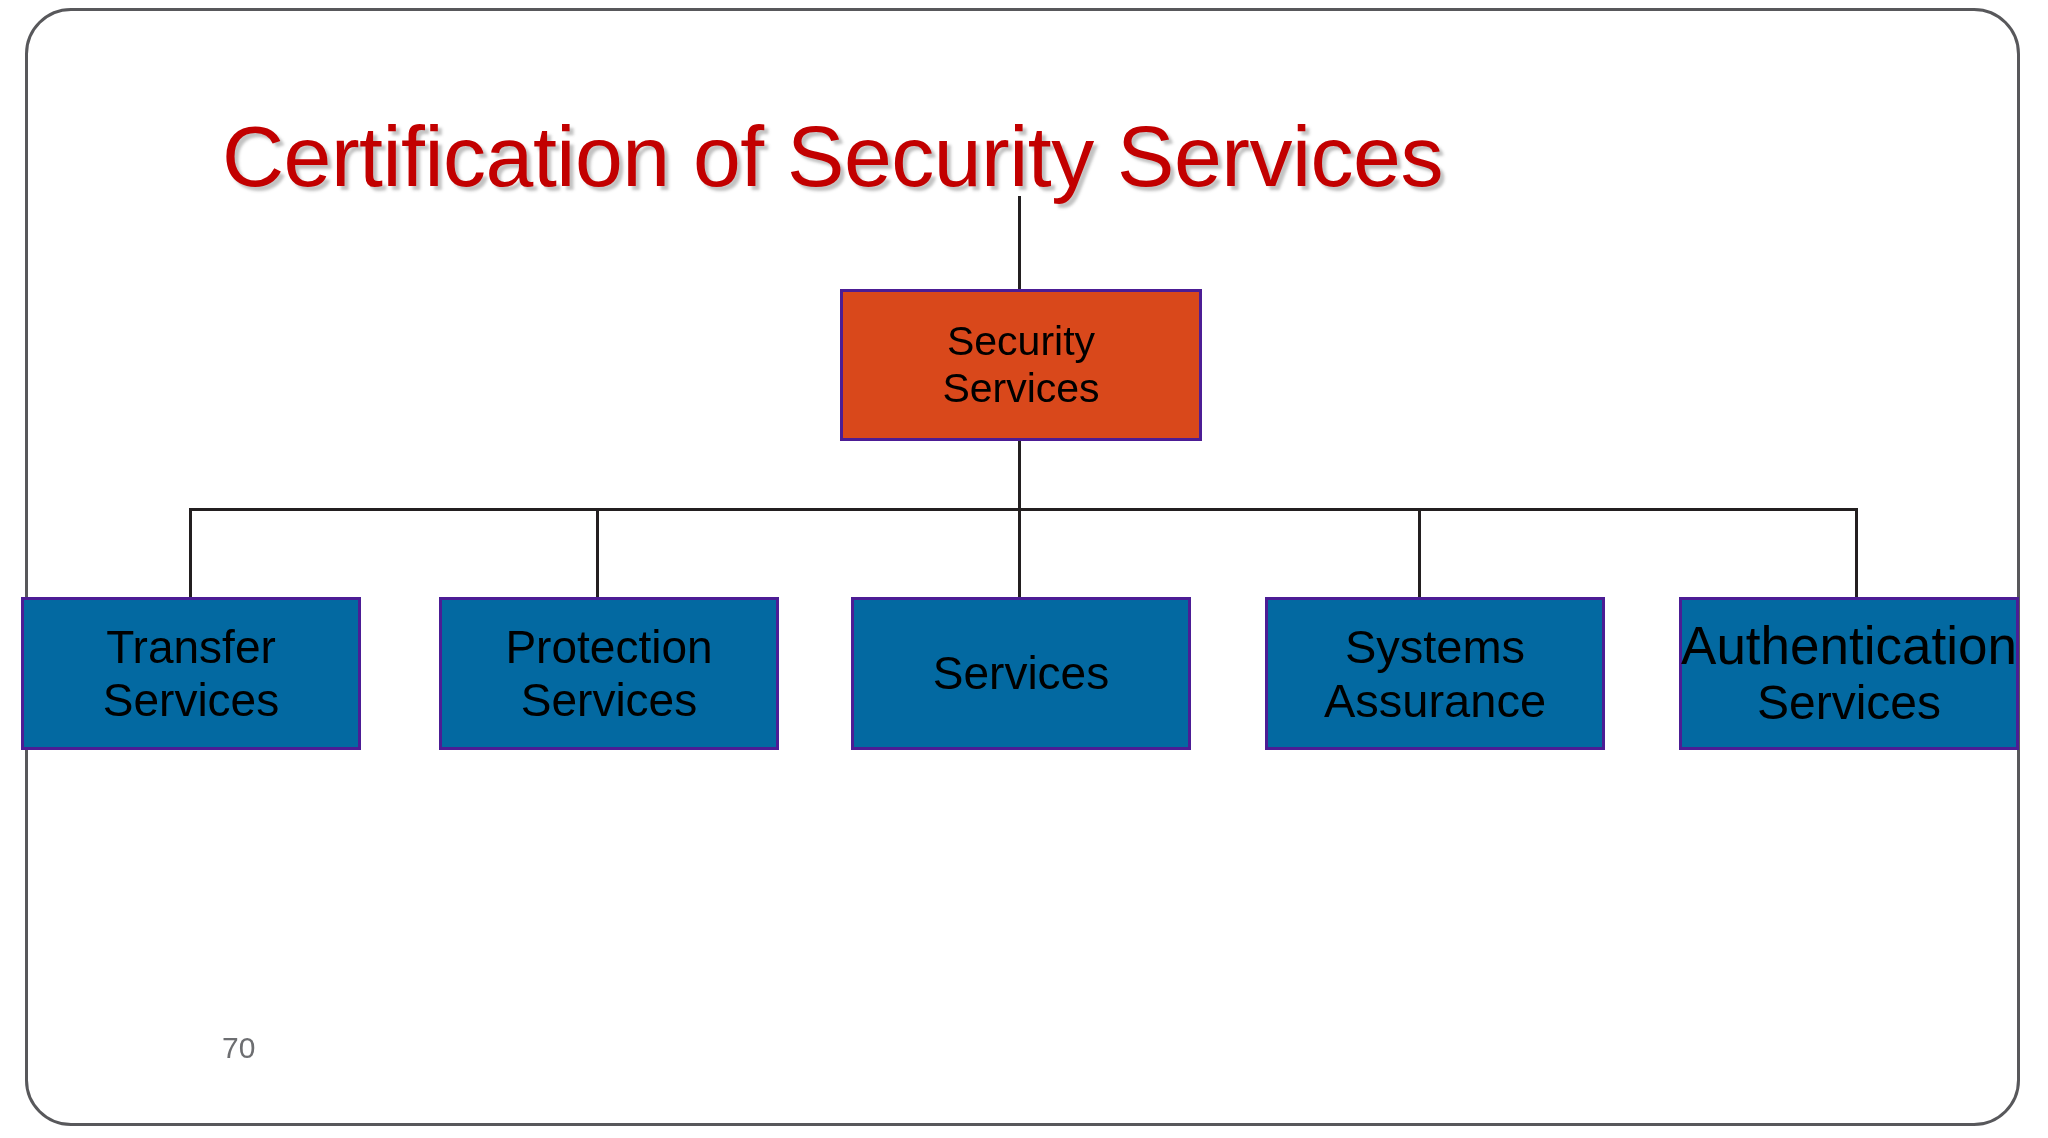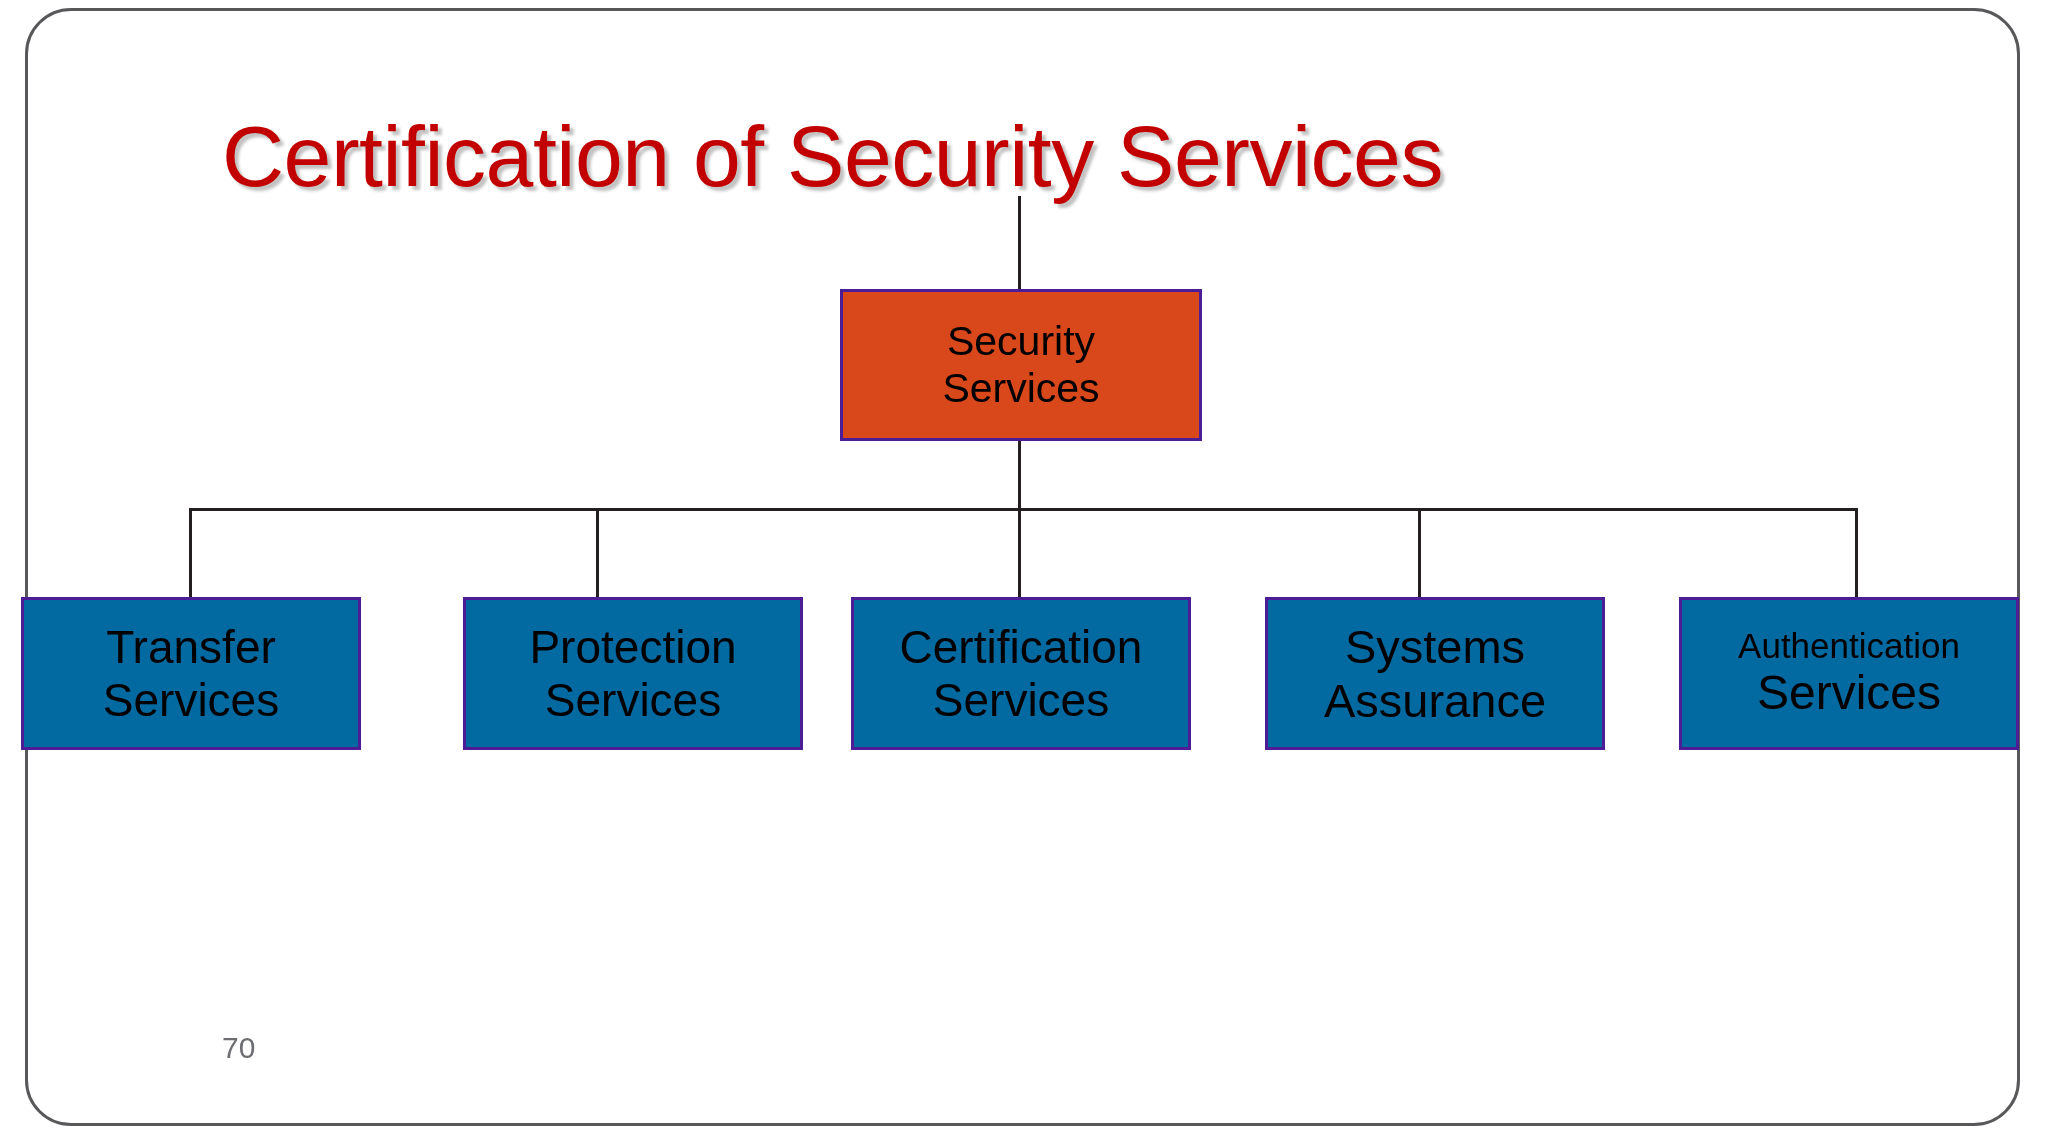--- a/index.html
+++ b/index.html
@@ -62,21 +62,21 @@
   }
   .node-root {
     background: #D9481B;
     font-size: 41px;
   }
   .node-leaf {
     background: #0369a1;
     font-size: 46px;
   }
   .node-leaf.smaller { font-size: 47px; }
-  .node-leaf .line-a.small { font-size: 35px; }
+  .node-leaf .line-a.small { font-size: 53px; }
   .node-leaf .line-b.big { font-size: 48px; }
 
   
   #page-number {
     position: absolute;
     left: 222px;
     top: 1031px;
     font-size: 30px;
     color: #6d6e71;
   }
@@ -105,27 +105,26 @@
   <div class="conn conn-v" style="left:596px; top:508px; height:90px;"></div>
   <div class="conn conn-v" style="left:1018px; top:508px; height:90px;"></div>
   <div class="conn conn-v" style="left:1418px; top:508px; height:90px;"></div>
   <div class="conn conn-v" style="left:1855px; top:508px; height:90px;"></div>
 
   <div class="node node-leaf" style="left:21px; top:597px; width:340px; height:153px;">
     <span class="line-a">Transfer</span>
     <span class="line-b">Services</span>
   </div>
 
-  <div class="node node-leaf" style="left:439px; top:597px; width:340px; height:153px;margin-left:24px;">
+  <div class="node node-leaf" style="left:439px; top:597px; width:340px; height:153px;">
     <span class="line-a">Protection</span>
     <span class="line-b">Services</span>
   </div>
 
   <div class="node node-leaf" style="left:851px; top:597px; width:340px; height:153px;">
-    <span class="line-a">Certification</span>
     <span class="line-b">Services</span>
   </div>
 
   <div class="node node-leaf smaller" style="left:1265px; top:597px; width:340px; height:153px;">
     <span class="line-a">Systems</span>
     <span class="line-b">Assurance</span>
   </div>
 
   <div class="node node-leaf" style="left:1679px; top:597px; width:340px; height:153px;">
     <span class="line-a small">Authentication</span>

